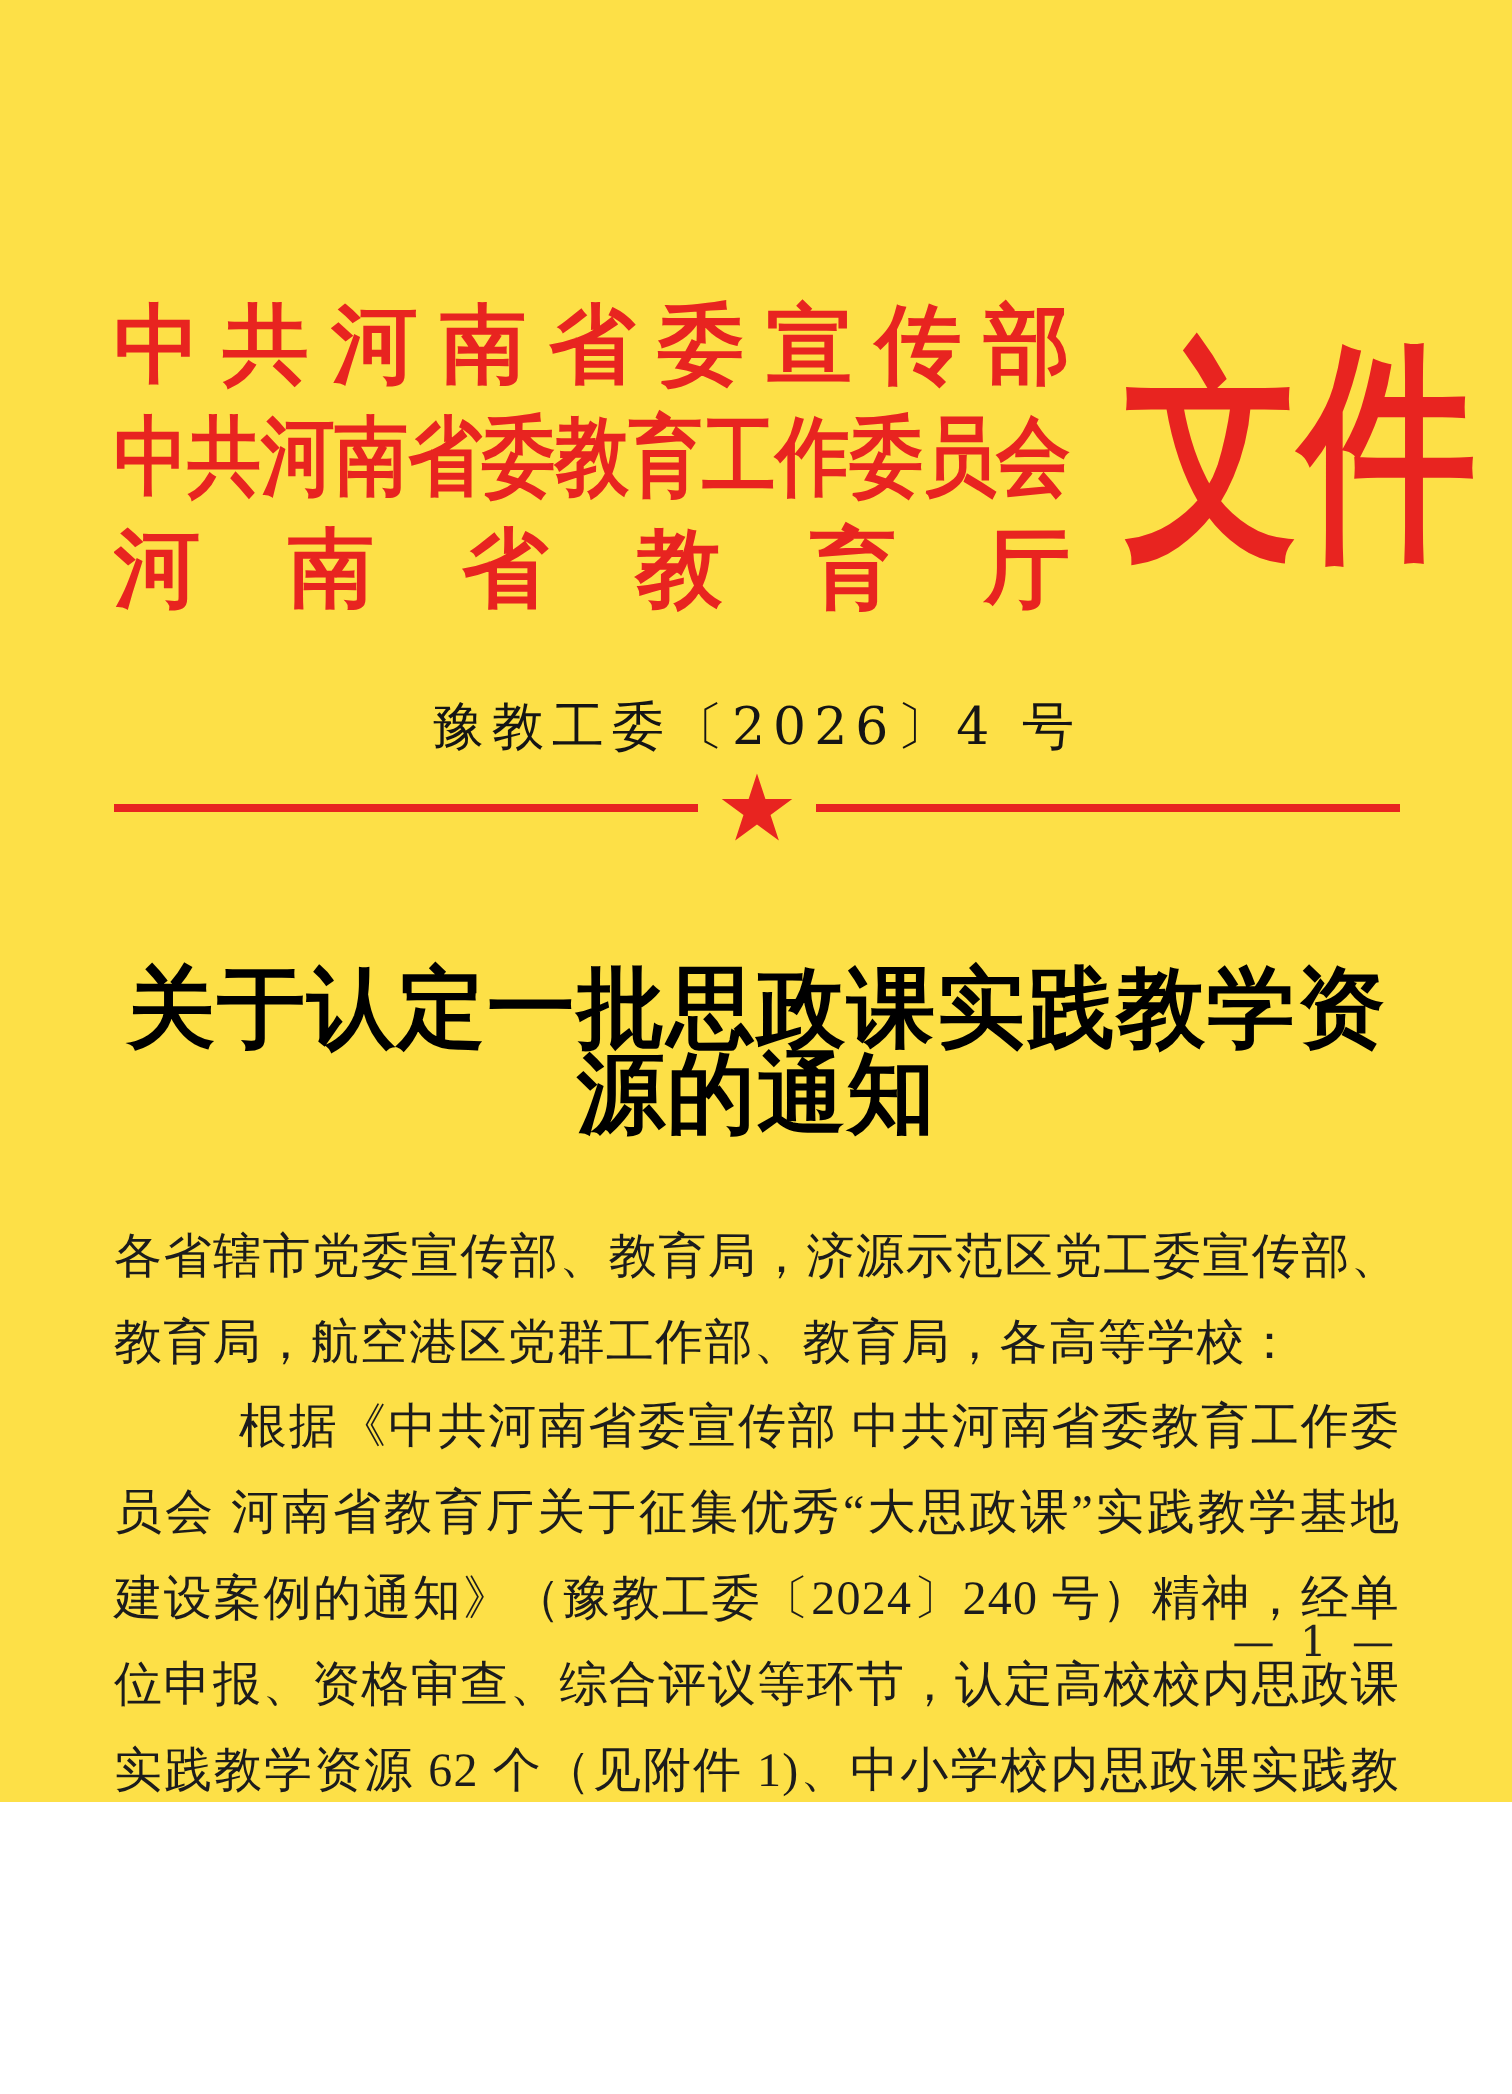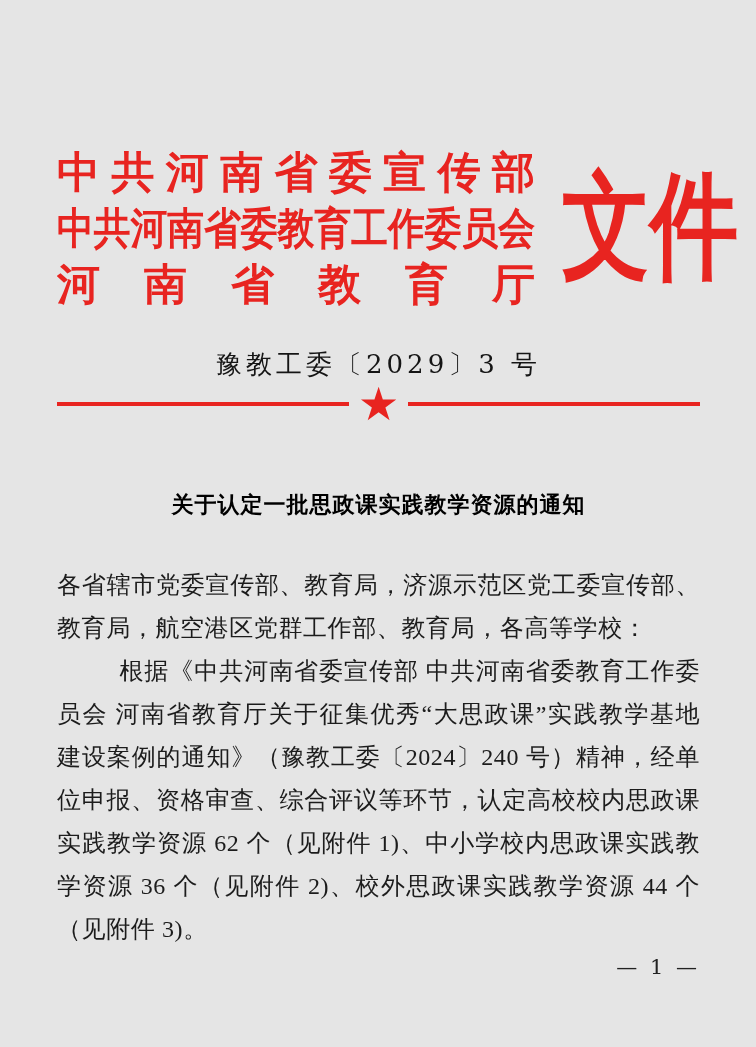--- a/index.html
+++ b/index.html
@@ -1,20 +1,20 @@
 <!DOCTYPE html>
 <html><head>
 <meta charset="utf-8">
 <style>
   html,body { margin:0; padding:0; background:#ffffff; }
   .page {
     position:relative;
-    width:756px; height:1047px;
+    width:756px; height:901px;
     margin:0 auto;
-    background:#e5e5e5;
+    background:#fde047;
     box-sizing:border-box;
     padding:143px 56px 0 57px;
     font-family:"DejaVu Serif","Liberation Serif",serif;
     color:#1a1a1a;
     overflow:hidden;
   }
 
   
   .letterhead { display:flex; align-items:center; justify-content:space-between; }
   .org-names { display:flex; flex-direction:column; gap:4px; flex:none; }
@@ -45,21 +45,21 @@
   .star {
     flex:none; margin:0 9px;
     font-family:"DejaVu Sans","Liberation Sans",sans-serif;
     font-size:46px; line-height:1; color:#e82420;
   }
 
   
   .doc-title {
     margin:56px 0 0 0;
     text-align:center;
-    font-size:22px;
+    font-size:44px;
     font-weight:bold;
     letter-spacing:1px;
     line-height:43px;
     color:#000000;
   }
 
   
   .doc-body {
     margin-top:38px;
     font-size:24px;
@@ -95,21 +95,21 @@
       </svg>
       <svg class="org-line-svg" width="478" height="52" viewBox="0 0 478 52">
         <text x="0" y="44" textLength="478" lengthAdjust="spacing">河南省教育厅</text>
       </svg>
     </div>
     <svg class="doc-word-svg" width="180" height="134" viewBox="0 0 180 134">
       <text x="2" y="108" textLength="176" lengthAdjust="spacingAndGlyphs">文件</text>
     </svg>
   </div>
 
-  <div class="doc-number">豫教工委〔2029〕3 号</div>
+  <div class="doc-number">豫教工委〔2026〕4 号</div>
 
   <div class="rule-row">
     <div class="rule-line"></div>
     <div class="star">★</div>
     <div class="rule-line"></div>
   </div>
 
   <h1 class="doc-title">关于认定一批思政课实践教学资源的通知</h1>
 
   <div class="doc-body">

